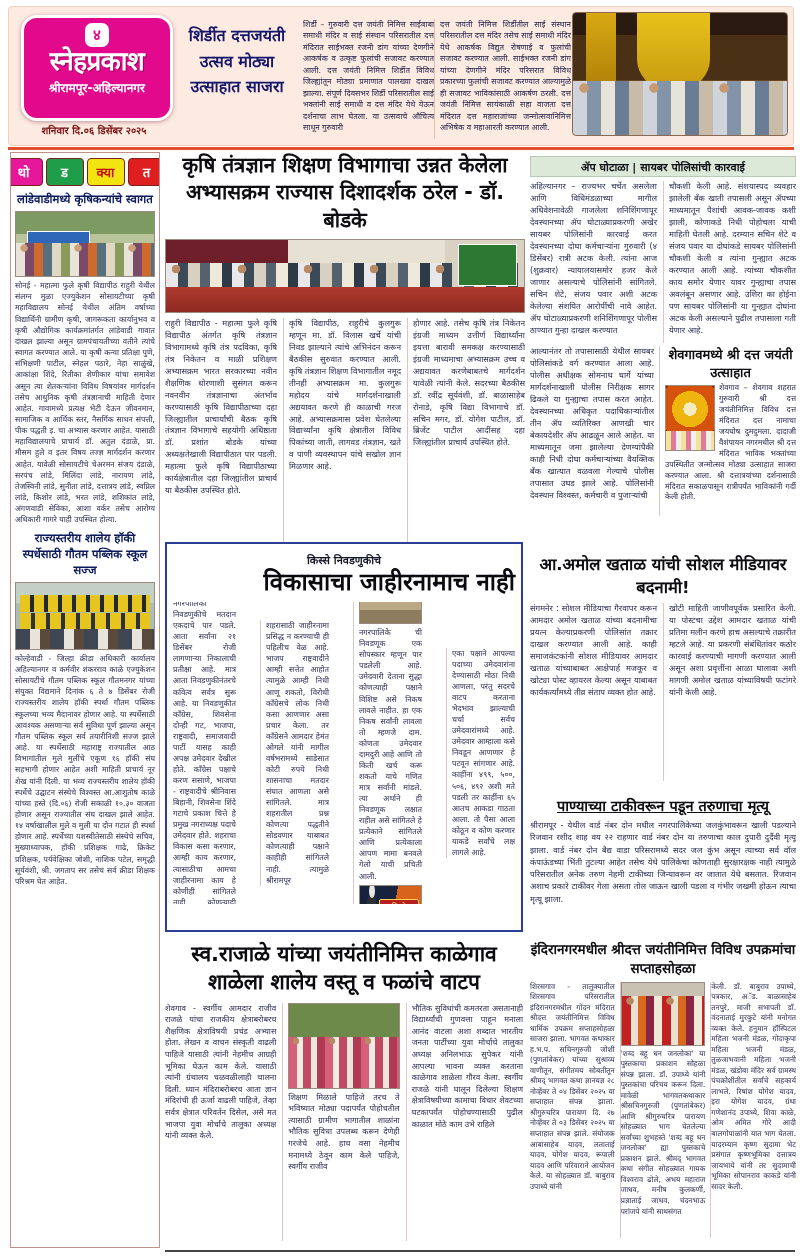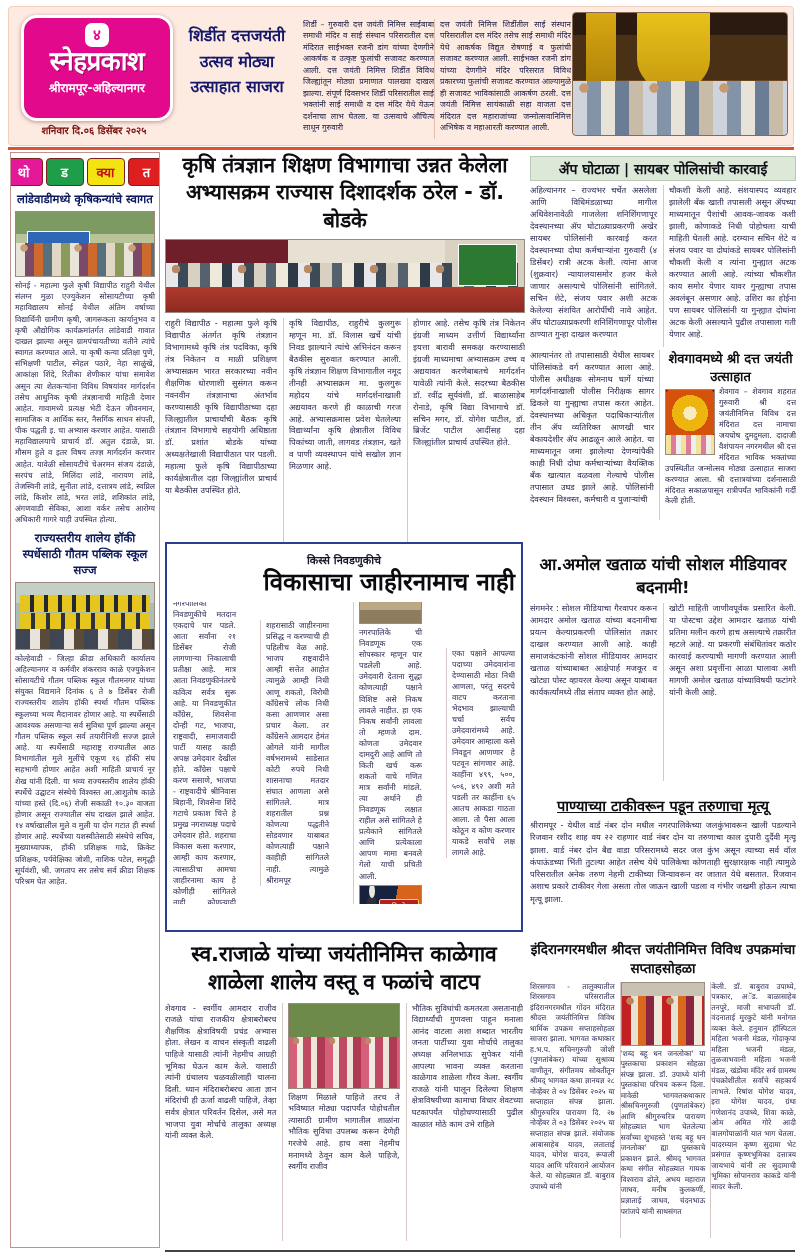--- a/index.html
+++ b/index.html
@@ -47,21 +47,21 @@
   .ph-meeting .table{position:absolute;bottom:0;left:0;right:0;height:34%;background:linear-gradient(180deg,#b03a2e,#8e2a22);}
   .ph-meeting .ppl{position:absolute;bottom:26%;left:0;right:0;height:42%;background:
       radial-gradient(circle at 10px 6px,#b98a66 4px,transparent 4.6px),
       linear-gradient(90deg,#e8e8ea 0 12px,#3c4a58 12px 22px,#d8d0c0 22px 34px,#56616e 34px 44px,#efe9dc 44px 56px,#2e3a46 56px 66px);
       background-size:66px 100%,66px 100%;}
   .ph-meeting .gbanner{position:absolute;right:2%;top:6%;width:16%;height:55%;background:#2c7a32;border:1px solid #fff;}
   .mainbody{margin-top:5px;height:238px;}
   
   .shani{position:absolute;left:530px;top:152px;width:266px;}
   .shani h2{margin:0;font-size:17.5px;font-weight:bold;color:#0d0d12;text-align:center;line-height:1.42;}
-  .subbar{margin-top:4px;background:#dce8d8;border:1px solid #b9c9b4;text-align:center;font-weight:bold;font-size:14px;color:#101018;padding:2px 0;}
+  .subbar{margin-top:4px;background:#dce8d8;border:1px solid #b9c9b4;text-align:center;font-weight:bold;font-size:11px;color:#101018;padding:2px 0;}
   .shanibody{margin-top:4px;height:162px;}
   .controw{display:flex;margin-top:3px;gap:5px;height:170px;overflow:hidden;}
   .contleft{width:124px;font-size:8.2px;line-height:1.46;text-align:justify;}
   .shev{flex:1;border-left:1px solid #d9c6c6;padding-left:5px;}
   .shev h3{margin:0;font-size:13px;font-weight:bold;color:#0d0d12;text-align:center;line-height:1.35;}
   .shev .stext{font-size:7.7px;line-height:1.42;text-align:justify;margin-top:2px;}
   .ph-deity{float:left;width:48px;height:64px;margin:2px 4px 2px 0;background:radial-gradient(circle at 50% 36%,#f7ecc0 0 14%,#eeb50e 14% 38%,#d4520c 38% 66%,#8c1506 66% 100%);}
   .ph-deity .fl{position:absolute;bottom:0;left:0;right:0;height:30%;background:repeating-linear-gradient(90deg,#f3e29a 0 5px,#e07a9a 5px 10px,#f0f0ea 10px 15px);}
   
   .election{position:absolute;left:165px;top:542px;width:358px;height:390px;border:2px solid #2c3e93;background:#fff;padding:8px 6px;box-sizing:border-box;}

